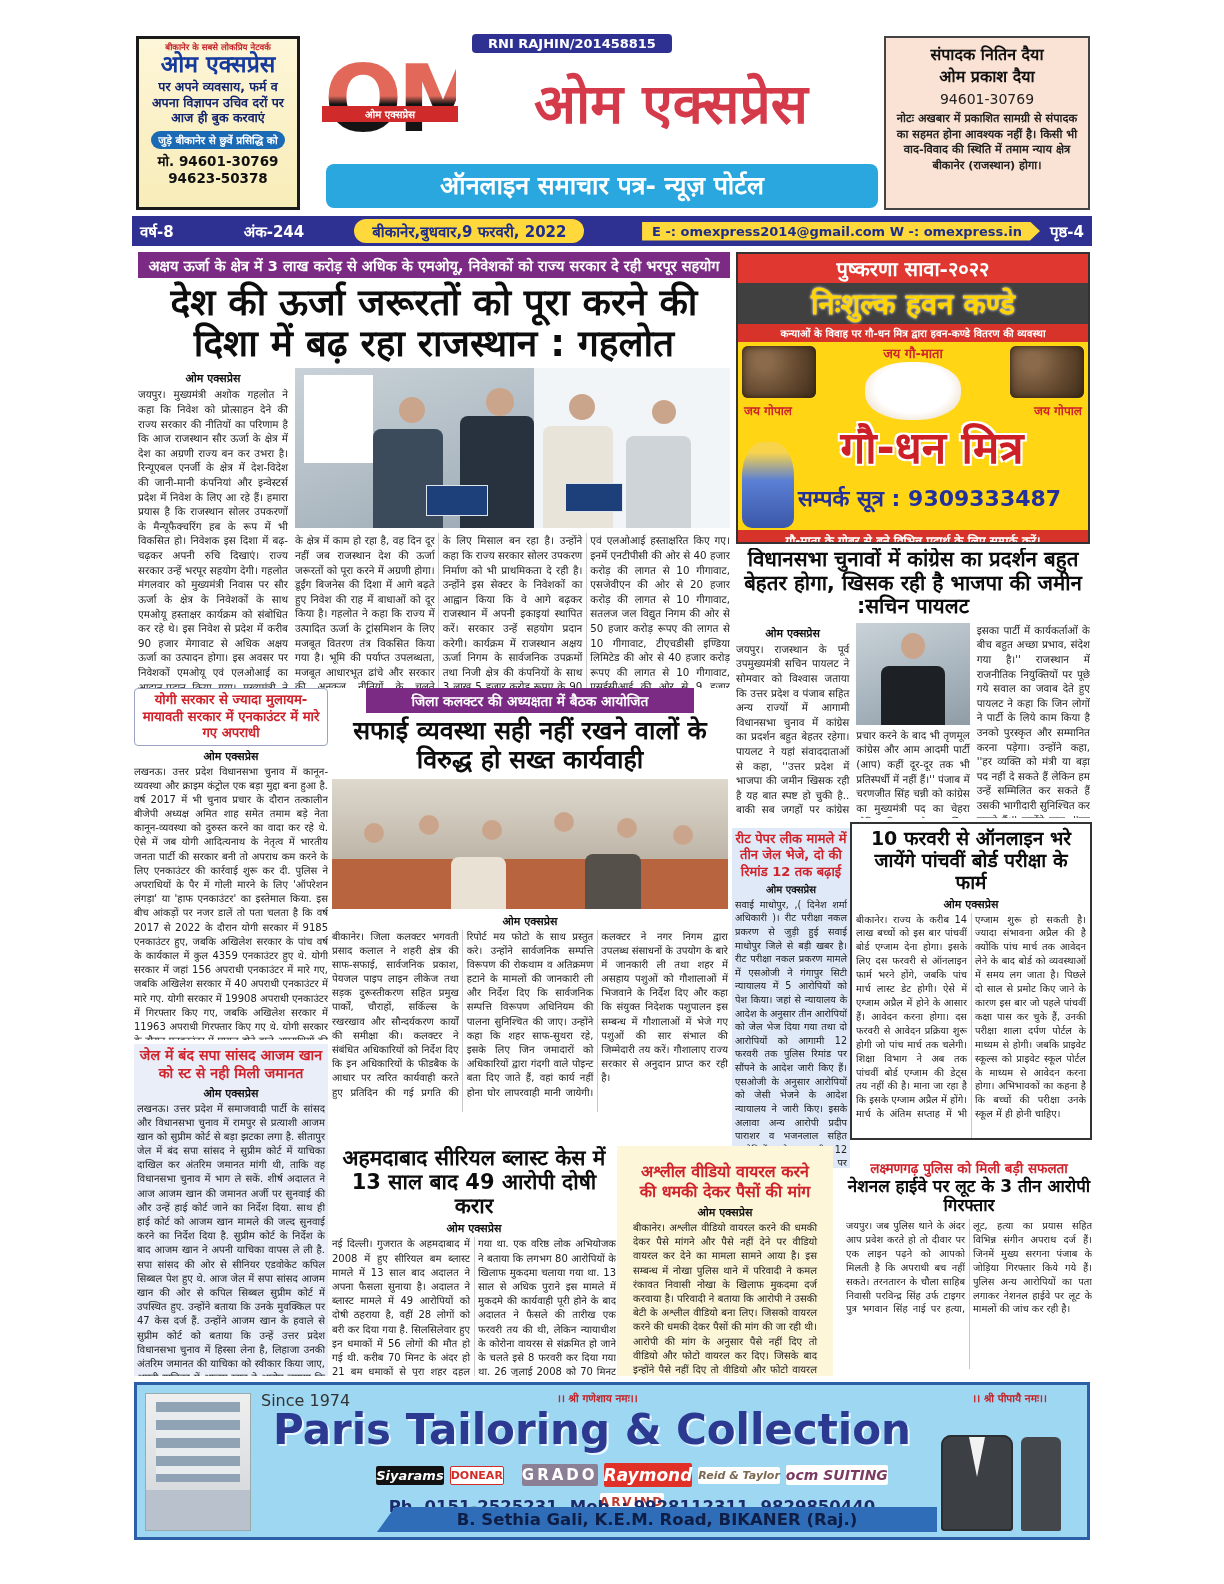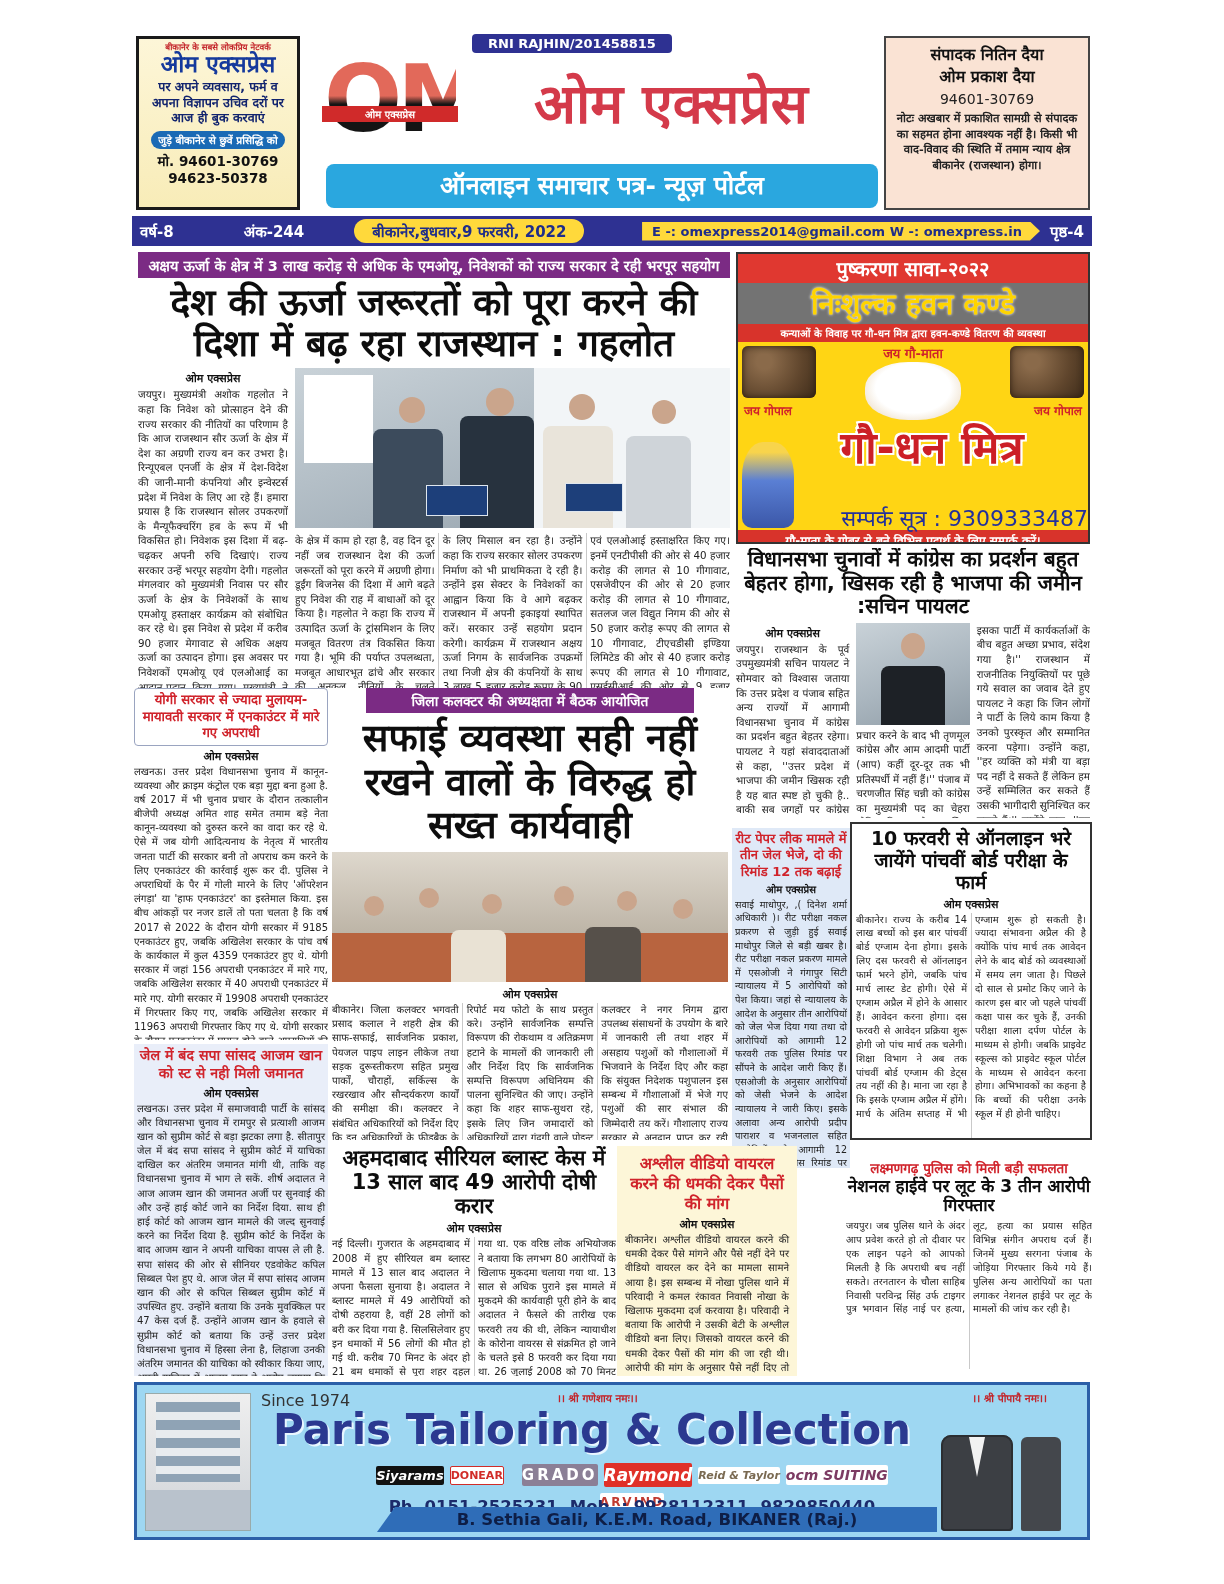--- a/index.html
+++ b/index.html
@@ -47,51 +47,51 @@
   .lead-grid{display:grid;grid-template-columns:150px 1fr;gap:7px;}
   .lead-photo{width:100%;height:160px;}
   .ppl{position:absolute;bottom:0;border-radius:8px 8px 0 0;background:#3c4b5c;}
   .head{position:absolute;border-radius:50%;background:#caa58c;}
   .folder{position:absolute;background:#1d3f7a;border:1px solid #dfe6ee;}
   .backdrop{position:absolute;background:#f2f5f7;}
 
   
   .pushkarna{left:606px;top:222px;width:354px;height:292px;border:2px solid #333;box-sizing:border-box;background:#ffd514;}
   .ad-h1{background:#e03830;color:#fff;font-weight:bold;font-size:20px;text-align:center;padding:1px 0;}
-  .ad-h2{background:#737373;color:#ffd400;font-weight:800;font-size:29px;text-align:center;padding:0 0 2px;text-shadow:0 0 3px #fff;}
+  .ad-h2{background:#404040;color:#ffd400;font-weight:800;font-size:29px;text-align:center;padding:0 0 2px;text-shadow:0 0 3px #fff;}
   .ad-strip{background:#d8332b;color:#fff;font-size:10.3px;font-weight:bold;text-align:center;padding:2px 0;}
   .ad-body{position:relative;height:188px;}
   .dung{width:74px;height:52px;border-radius:6px;background:radial-gradient(circle at 30% 30%,#8a6a4a 12%,#5f452c 60%,#3e2c1a 100%);box-shadow:inset 0 0 6px #2c1d10;}
   .jai{color:#d0232b;font-weight:bold;}
   .cow{width:96px;height:58px;background:radial-gradient(ellipse at 50% 45%,#ffffff 55%,#f0e3d0 80%,#ffd514 100%);border-radius:45%;}
   .ad-brand{font-size:44px;font-weight:800;color:#cc1f26;text-align:center;line-height:1.0;text-shadow:2px 2px 0 #fff,-2px -2px 0 #fff,2px -2px 0 #fff,-2px 2px 0 #fff;}
   .krishna{width:52px;height:86px;border-radius:40% 40% 10px 10px;background:linear-gradient(180deg,#f8d44c 12%,#5a7fd4 45%,#3b57a8 100%);}
-  .ad-contact{font-size:22px;font-weight:400;color:#23309c;text-align:right;margin-top:20px;}
+  .ad-contact{font-size:22px;font-weight:700;color:#23309c;text-align:left;}
   .ad-f{background:#d8332b;color:#fff;font-size:12px;font-weight:bold;text-align:center;padding:2px 0;}
 
   
   .pilot{left:606px;top:518px;width:354px;height:270px;}
   .pilot-h{font-size:20.5px;}
   .pilot-grid{display:grid;grid-template-columns:1fr 1fr 1fr;gap:7px;margin-top:4px;}
   .pilot-photo{width:100%;height:102px;margin-bottom:3px;}
 
   
   .yogi{left:4px;top:658px;width:194px;height:352px;}
   .yogi-h{border:1px solid #9aa4c0;border-radius:4px;padding:3px 2px;font-size:13.2px;}
   .jail{left:4px;top:1014px;width:194px;height:332px;background:#e9eef9;box-sizing:border-box;padding:3px;}
   .jail-h{font-size:14.2px;}
   .clean{left:202px;top:658px;width:396px;height:452px;}
   .clean .kick{margin:0 34px;font-size:13.8px;}
-  .clean-h{font-size:38px;margin:4px 0;}
+  .clean-h{font-size:25px;margin:4px 0;}
   .clean-photo{width:100%;height:130px;margin-bottom:4px;background:linear-gradient(180deg,#ded8cd,#b9b0a2 70%,#8d8476);}
   .blast{left:202px;top:1116px;width:284px;height:230px;}
   .blast-h{font-size:21px;}
   .reet{left:602px;top:798px;width:118px;height:340px;background:#dfe9f7;box-sizing:border-box;padding:3px;}
   .reet-h{font-size:13px;}
-  .video{left:487px;top:1116px;width:180px;height:230px;background:#fdf6d8;box-sizing:border-box;padding:8px;}
+  .video{left:487px;top:1116px;width:216px;height:230px;background:#fdf6d8;box-sizing:border-box;padding:16px;}
   .video-h{font-size:16px;}
   .board{left:720px;top:792px;width:242px;height:318px;border:2px solid #333;box-sizing:border-box;padding:4px;}
   .board-h{font-size:19px;}
   .loot{left:716px;top:1130px;width:246px;height:216px;}
   .loot-k{font-size:13.5px;}
   .loot-h{font-size:17px;}
 
   
   .bottom-ad{left:4px;top:1352px;width:956px;height:158px;background:#9ed7f2;border:3px solid #2b5fa8;box-sizing:border-box;}
   .bld{left:8px;top:8px;width:104px;height:136px;background:linear-gradient(180deg,#efefef,#cfd3d8);border:1px solid #9aa;box-shadow:inset 0 -40px 0 #b9c2cc;}

